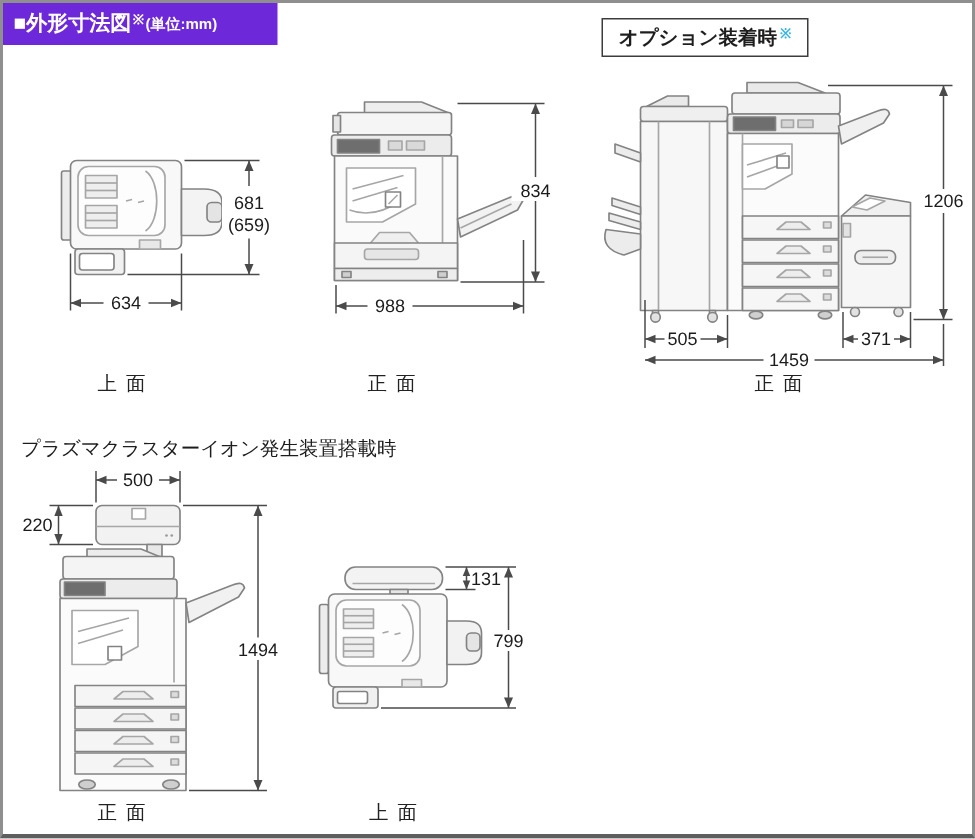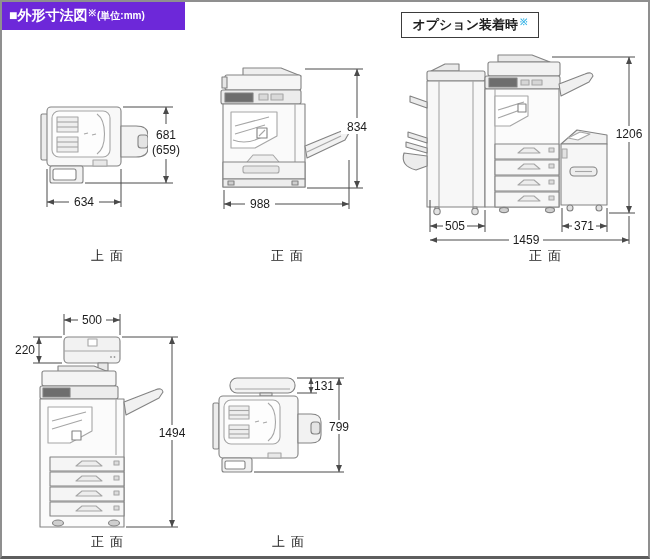--- a/index.html
+++ b/index.html
@@ -19,21 +19,21 @@
   .opt{
     position:absolute;left:399px;top:10px;width:138px;height:26px;box-sizing:border-box;
     border:1px solid #3c3c3c;background:#fff;display:flex;align-items:center;justify-content:center;
     font-size:13px;font-weight:bold;color:#1e1e1e;white-space:nowrap;
   }
   .opt sup{color:#39b4e6;font-size:9px;margin:0 0 7px 2px;}
   .h2note{
     position:absolute;left:12px;top:288px;font-size:13px;color:#1c1c1c;white-space:nowrap;
   }
   .caption{
-    position:absolute;width:90px;text-align:right;font-size:13px;color:#222;
+    position:absolute;width:90px;text-align:center;font-size:13px;color:#222;
     letter-spacing:6px;white-space:nowrap;
   }
   svg.diag{position:absolute;overflow:visible;}
   svg text{font-family:"Liberation Sans",sans-serif;font-size:12px;fill:#1c1c1c;}
   .mach{stroke:#838383;stroke-width:1.1;stroke-linejoin:round;}
   .det{stroke:#a6a6a6;}
   .diml{stroke:#4a4a4a;stroke-width:1;fill:none;}
   .arr{fill:#4a4a4a;stroke:none;}
   .mask{fill:#ffffff;stroke:none;}
 </style>
@@ -234,20 +234,21 @@
       <rect class="mask" x="43" y="169" width="24" height="13"></rect>
       <text x="55" y="180" text-anchor="middle">505</text>
       <rect class="mask" x="172" y="169" width="24" height="13"></rect>
       <text x="184" y="180" text-anchor="middle">371</text>
       <rect class="mask" x="109" y="183" width="34" height="13"></rect>
       <text x="126" y="194" text-anchor="middle">1459</text>
     </g>
   </svg>
   <div class="caption" style="left:475px;top:245px">正面</div>
 
+  <div class="h2note">プラズマクラスターイオン発生装置搭載時</div>
 
   <svg class="diag" style="left:8px;top:303px" width="190" height="228" viewBox="0 0 190 228">
     <g class="mach" fill="#f2f2f2">
       <rect x="54" y="32" width="56" height="26" rx="4"></rect>
       <line x1="54" y1="46" x2="110" y2="46" class="det"></line>
       <rect x="78" y="34" width="9" height="7" fill="#ffffff" class="det"></rect>
       <circle cx="101" cy="52" r="0.9" fill="#9a9a9a" stroke="none"></circle>
       <circle cx="104.5" cy="52" r="0.9" fill="#9a9a9a" stroke="none"></circle>
       <rect x="88" y="58" width="10" height="8" fill="#e8e8e8"></rect>
     </g>

